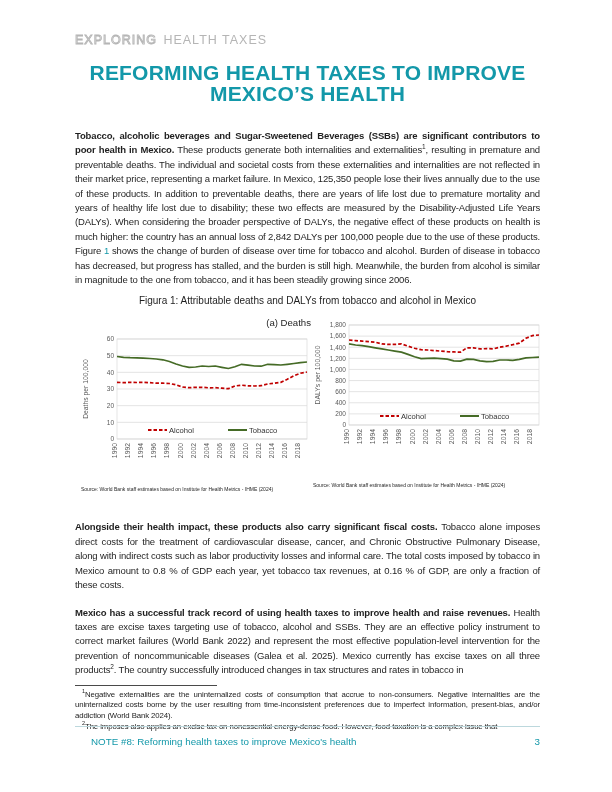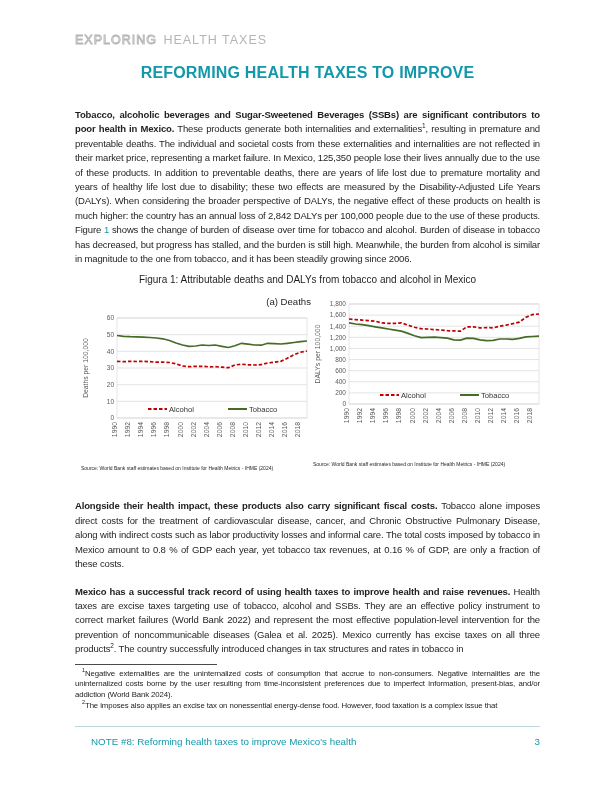--- a/index.html
+++ b/index.html
@@ -1,21 +1,21 @@
 <!DOCTYPE html>
 <html><head>
 <meta charset="utf-8">
 <style>
   html,body{margin:0;padding:0;background:#ffffff;}
   .page{position:relative;width:612px;height:792px;background:#fff;overflow:hidden;
         font-family:"Liberation Sans",sans-serif;color:#1f1f1f;}
   .banner{margin:33px 0 0 75px;font-weight:normal;font-size:12.5px;letter-spacing:1px;line-height:14px;}
   .banner-outline{color:#fff;-webkit-text-stroke:0.9px #b5b5b5;}
   .banner-solid{color:#b5b5b5;margin-left:2px;}
-  .title{margin:15px 72px 0 75px;text-align:center;color:#1398a9;font-size:16px;line-height:21px;
+  .title{margin:15px 72px 0 75px;text-align:center;color:#1398a9;font-size:21px;line-height:21px;
          font-weight:bold;letter-spacing:0.2px;}
   .content{margin:0 72px 0 75px;width:465px;}
   .body{font-size:9.5px;line-height:14.4px;letter-spacing:-0.15px;text-align:justify;margin:0;}
   .p1{margin-top:25px;}
   .p2{margin-top:28px;}
   .p3{margin-top:13px;}
   sup.ref{font-size:6.5px;line-height:0;}
   .figref{color:#1398a9;}
   .figure{margin-top:8px;}
   .fig-caption{text-align:center;font-size:10px;}
@@ -40,20 +40,21 @@
 
 <div class="page">
 
   <div class="banner">
     <span class="banner-outline">EXPLORING</span>
     <span class="banner-solid">HEALTH TAXES</span>
   </div>
 
   <h1 class="title">
     <span>REFORMING HEALTH TAXES TO IMPROVE</span><br>
+    <span>MEXICO’S HEALTH</span>
   </h1>
 
   <div class="content">
 
     <p class="body p1"><b>Tobacco, alcoholic beverages and Sugar-Sweetened Beverages (SSBs) are significant contributors to poor health in Mexico.</b><span> These products generate both internalities and externalities</span><sup class="ref">1</sup><span>, resulting in premature and preventable deaths. The individual and societal costs from these externalities and internalities are not reflected in their market price, representing a market failure. In Mexico, 125,350 people lose their lives annually due to the use of these products. In addition to preventable deaths, there are years of life lost due to premature mortality and years of healthy life lost due to disability; these two effects are measured by the Disability-Adjusted Life Years (DALYs). When considering the broader perspective of DALYs, the negative effect of these products on health is much higher: the country has an annual loss of 2,842 DALYs per 100,000 people due to the use of these products. Figure </span><span class="figref">1</span><span> shows the change of burden of disease over time for tobacco and alcohol. Burden of disease in tobacco has decreased, but progress has stalled, and the burden is still high. Meanwhile, the burden from alcohol is similar in magnitude to the one from tobacco, and it has been steadily growing since 2006.</span></p>
 
     <div class="figure">
       <div class="fig-caption">Figura 1: Attributable deaths and DALYs from tobacco and alcohol in Mexico</div>
       <div class="charts-row">
         <div class="chart-block">

